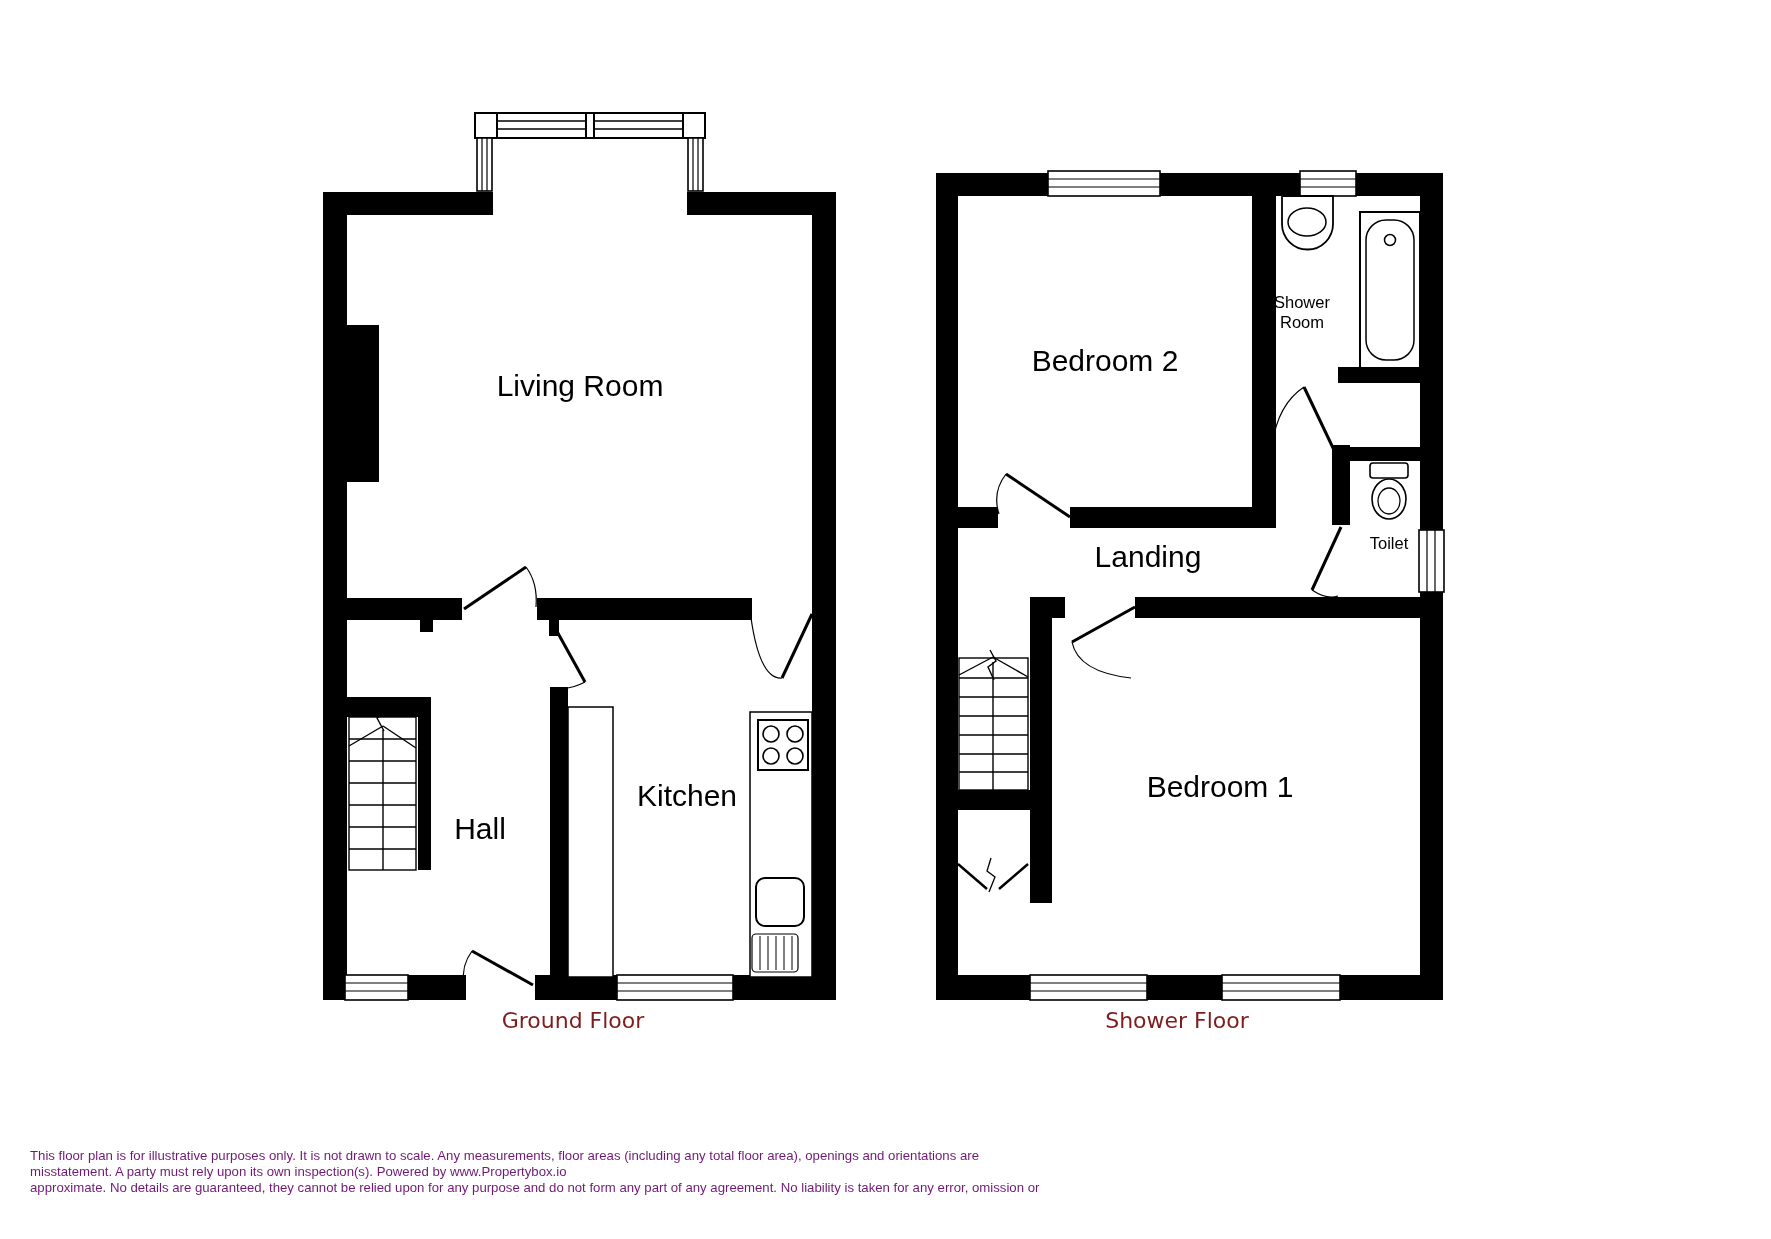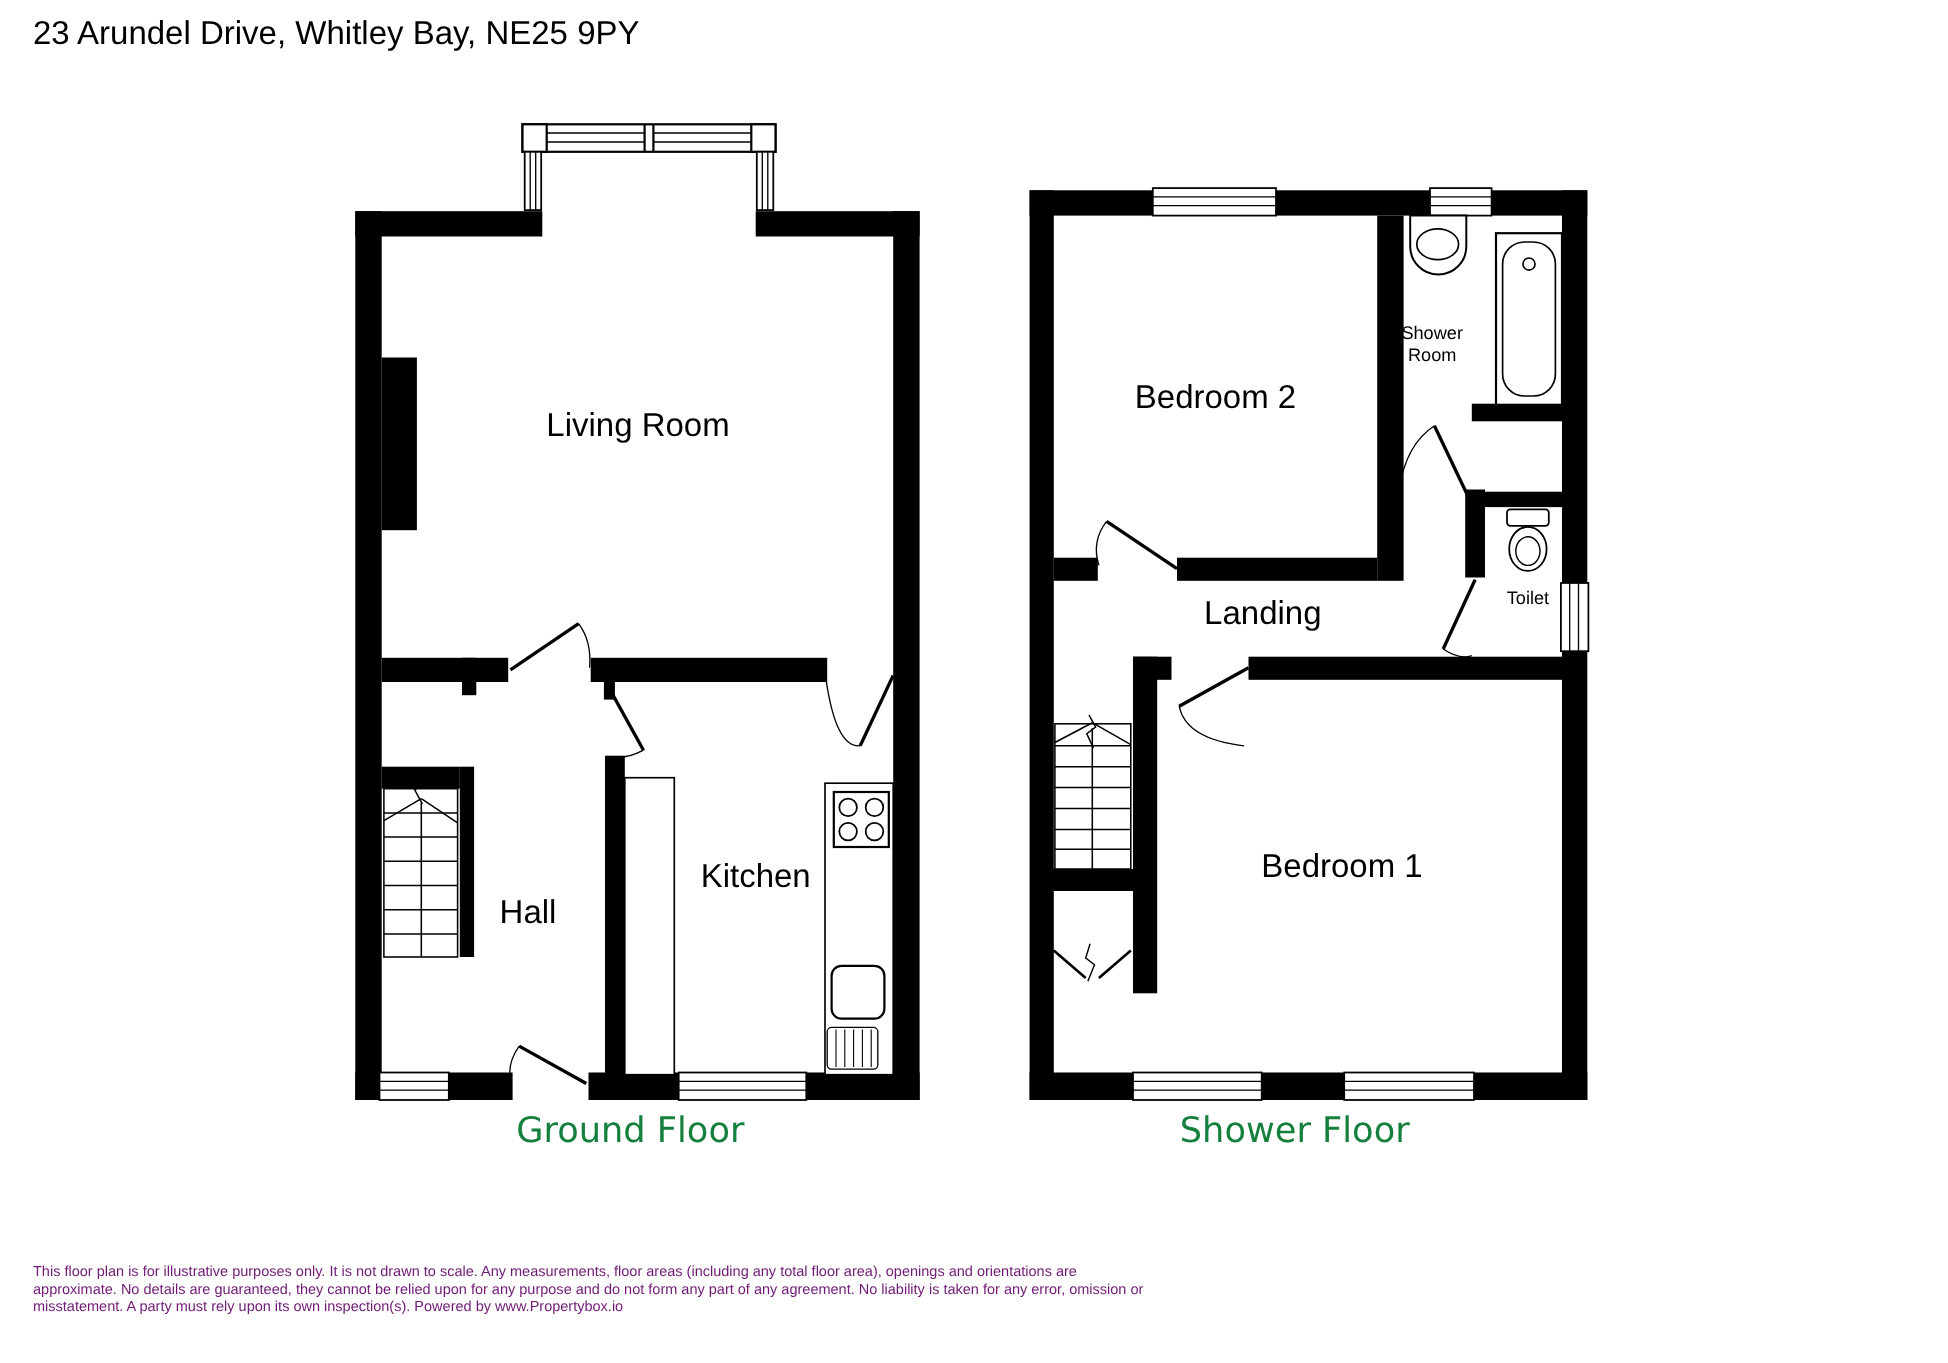--- a/index.html
+++ b/index.html
@@ -1,34 +1,33 @@
 <!DOCTYPE html>
 <html><head>
 <meta charset="utf-8">
 <style>
   html,body{margin:0;padding:0;background:#fff;}
   .canvas{position:relative;width:1771px;height:1239px;background:#ffffff;overflow:hidden;
           font-family:"Liberation Sans",sans-serif;}
   .title{position:absolute;left:30px;top:14px;font-size:30px;color:#000;}
-  .floor-label{position:absolute;top:1008px;transform:translateX(-50%);font-size:32px;color:#15803d;
+  .floor-label{position:absolute;top:1008px;transform:translateX(-50%);font-size:22px;color:#7f1d1d;
                font-family:"DejaVu Sans",sans-serif;white-space:nowrap;}
   .floor-label.ground{left:573px;}
   .floor-label.first{left:1177px;}
   .disclaimer{position:absolute;left:30px;top:1148px;font-size:13.2px;line-height:15.8px;color:#701a75;
               font-family:"Liberation Sans",sans-serif;}
   svg text{font-family:"Liberation Sans",sans-serif;fill:#000;}
   .room-label{font-size:30px;}
   .small-label{font-size:16.5px;}
 </style>
 </head>
 <body>
 
 <div class="canvas">
 
-  <div class="title">23 Arundel Drive, Whitley Bay, NE25 9PY</div>
 
   <svg width="1771" height="1239" viewBox="0 0 1771 1239" style="position:absolute;left:0;top:0;">
 
     <g>
 
       <g fill="#000">
         <rect x="323" y="192" width="24" height="808"></rect>
         <rect x="812" y="192" width="24" height="808"></rect>
         <rect x="323" y="192" width="170" height="23"></rect>
         <rect x="687" y="192" width="149" height="23"></rect>
@@ -255,17 +254,17 @@
       <text class="small-label" x="1389" y="549" text-anchor="middle">Toilet</text>
       <text class="room-label" x="1220" y="797" text-anchor="middle">Bedroom 1</text>
     </g>
   </svg>
 
   <div class="floor-label ground">Ground Floor</div>
   <div class="floor-label first">Shower Floor</div>
 
   <div class="disclaimer">
     <div>This floor plan is for illustrative purposes only. It is not drawn to scale. Any measurements, floor areas (including any total floor area), openings and orientations are</div>
+    <div>misstatement. A party must rely upon its own inspection(s). Powered by www.Propertybox.io</div>
     <div>approximate. No details are guaranteed, they cannot be relied upon for any purpose and do not form any part of any agreement. No liability is taken for any error, omission or</div>
-    <div>misstatement. A party must rely upon its own inspection(s). Powered by www.Propertybox.io</div>
   </div>
 
 </div>
 
 </body></html>

